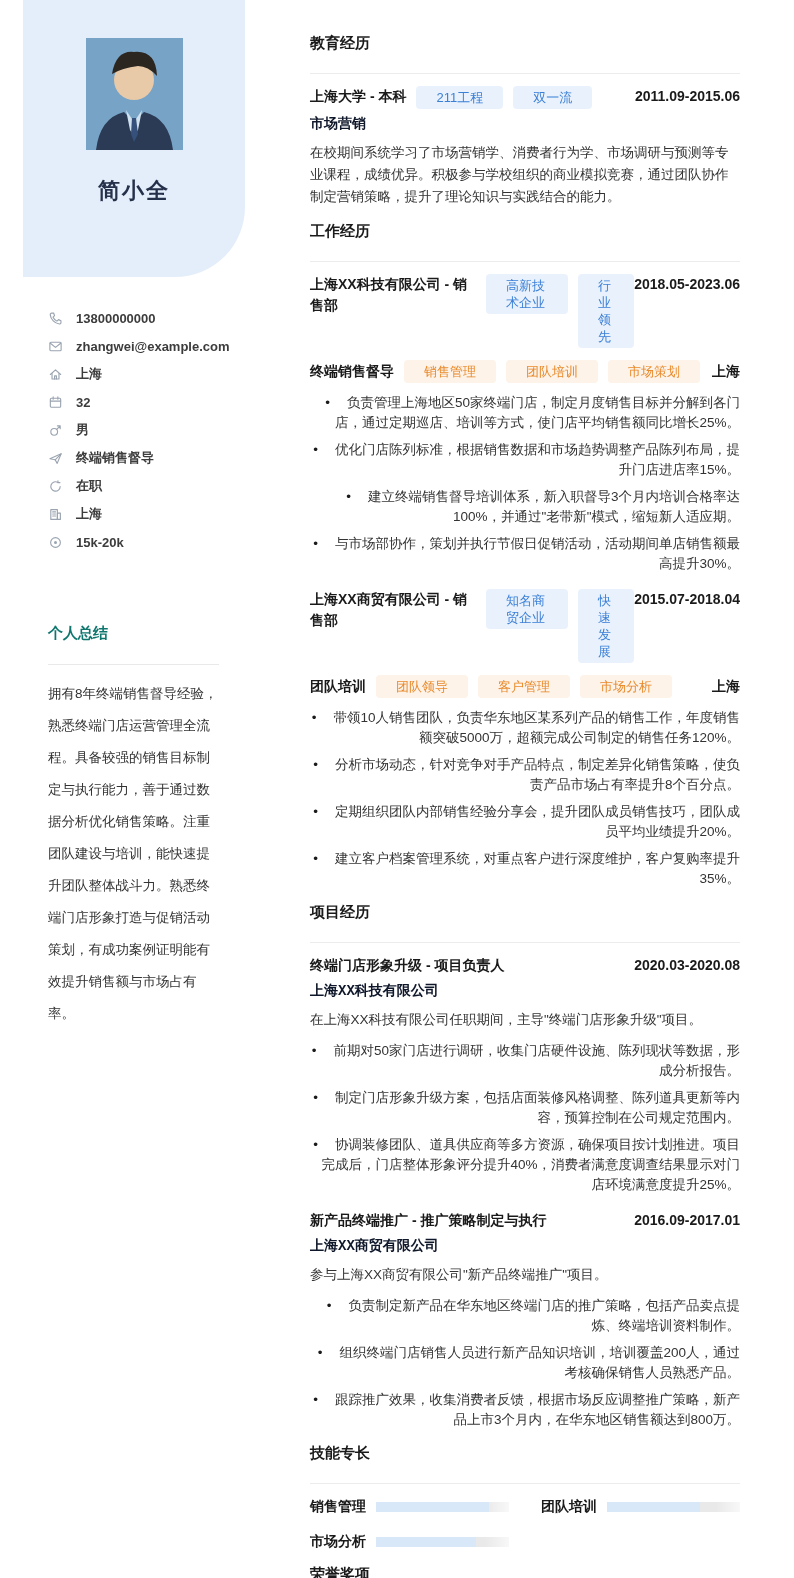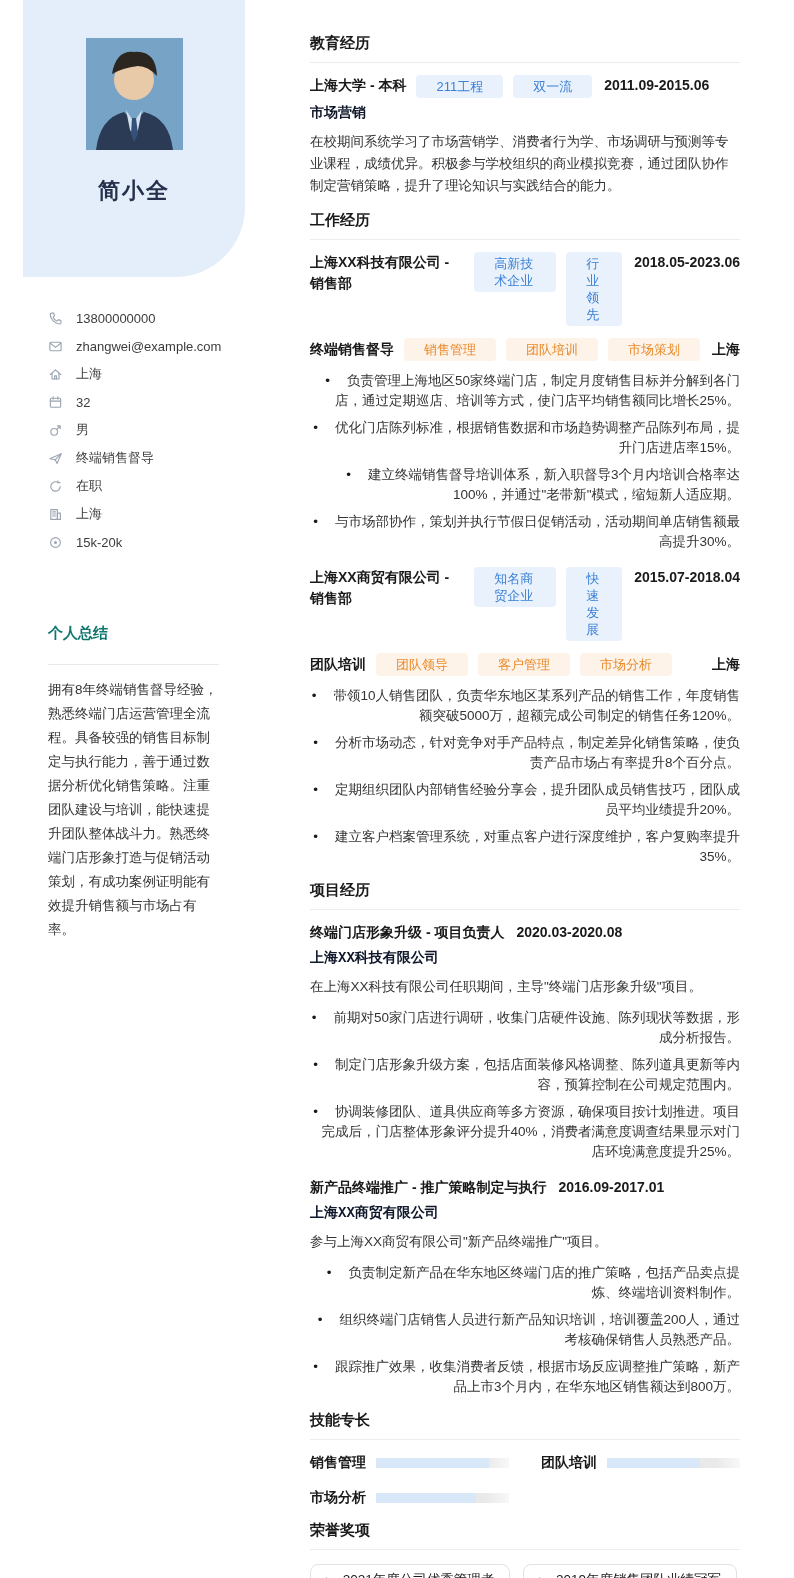--- a/index.html
+++ b/index.html
@@ -22,35 +22,35 @@
     width: 97px; height: 112px; margin: 0 auto;
     position: relative; top: 38px;
     background: #76a3c6; overflow: hidden;
   }
   .photo svg { display:block; width:100%; height:100%; }
   .name {
     position: relative; top: 64px;
     font-size: 22px; font-weight: bold; color: #25304a; letter-spacing: 2px;
   }
   .contacts { margin: 27px 0 0 48px; }
-  .contact-row { display: flex; align-items: center; height: 28px; font-size: 13px; color: #3c3c3c; }
+  .contact-row { display: flex; align-items: center; height: 28px; font-size: 13px; color: #3c3c3c; font-weight: bold; }
   .cicon { width: 15px; height: 15px; margin-right: 13px; flex: none; }
   .cicon svg { display:block; width:15px; height:15px; stroke:#9aa4b0; fill:none; stroke-width:1.2; stroke-linecap:round; stroke-linejoin:round; }
 
   .summary { margin: 68px 0 0 48px; width: 171px; }
   .summary-title { font-size: 15px; font-weight: bold; color: #0f766e; padding-bottom: 21px; border-bottom: 1px solid #e9e9e9; }
-  .summary-text { margin-top: 13px; font-size: 13.5px; line-height: 24px; color: #333; }
+  .summary-text { margin-top: 13px; font-size: 13.5px; line-height: 32px; color: #333; }
 
   
   .main { width: 430px; margin-left: 65px; padding-top: 34px; }
   section { margin-top: 14px; }
   section:first-child { margin-top: 0; }
-  .section-title { font-size: 15px; font-weight: bold; color: #1a1a1a; padding-bottom: 9px; border-bottom: 1px solid #ececec; }
-
-  .entry-head { display: flex; justify-content: flex-start; align-items: flex-start; margin-top: 12px; gap: 12px; }
+  .section-title { font-size: 15px; font-weight: bold; color: #1a1a1a; padding-bottom: 20px; border-bottom: 1px solid #ececec; }
+
+  .entry-head { display: flex; justify-content: space-between; align-items: flex-start; margin-top: 12px; }
   .head-left { display: flex; align-items: flex-start; }
   .entry-title { font-weight: bold; font-size: 14px; line-height: 21px; color: #1a1a1a; }
   .entry-title.narrow { max-width: 166px; }
   .date { font-weight: bold; font-size: 14px; color: #1a1a1a; white-space: nowrap; line-height: 21px; }
 
   .tag { font-size: 13px; line-height: 17px; padding: 3px 20px; border-radius: 4px; margin-left: 10px; }
   .tag.blue { color: #3b7fd6; background: #e9f2fc; }
   .tag.orange { color: #e98a2b; background: #fdf3e8; white-space: nowrap; }
   .tag.w1 { max-width: 82px; }
   .tag.w2 { max-width: 56px; }

